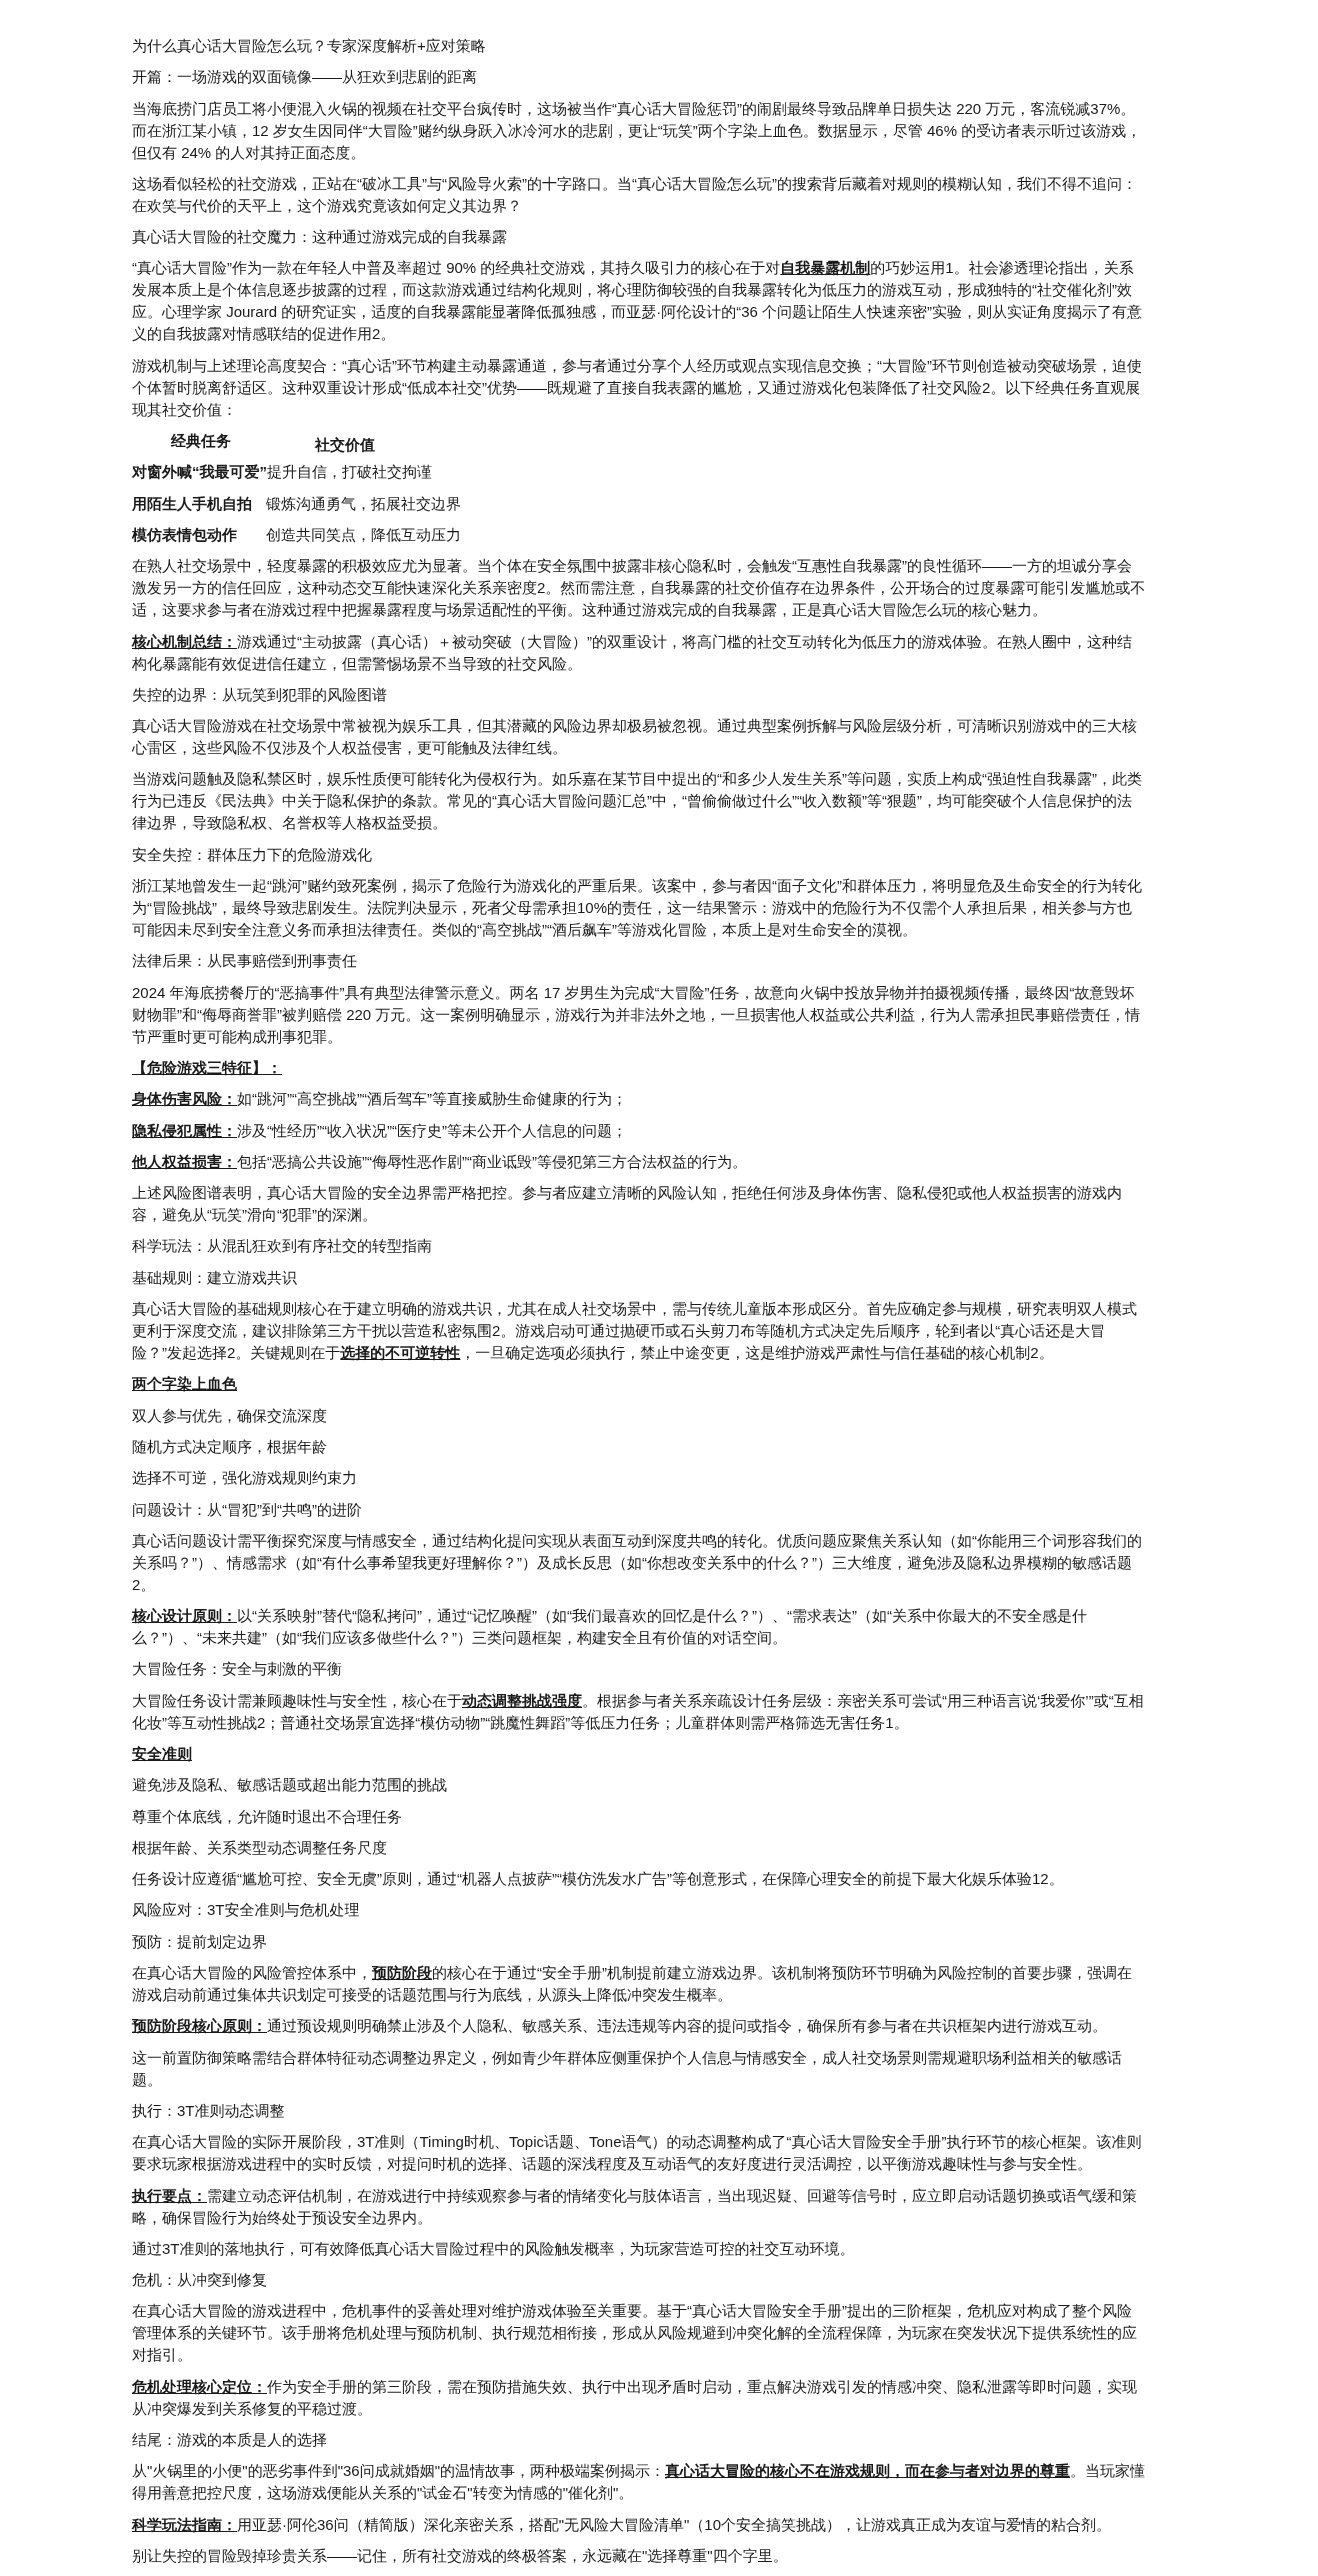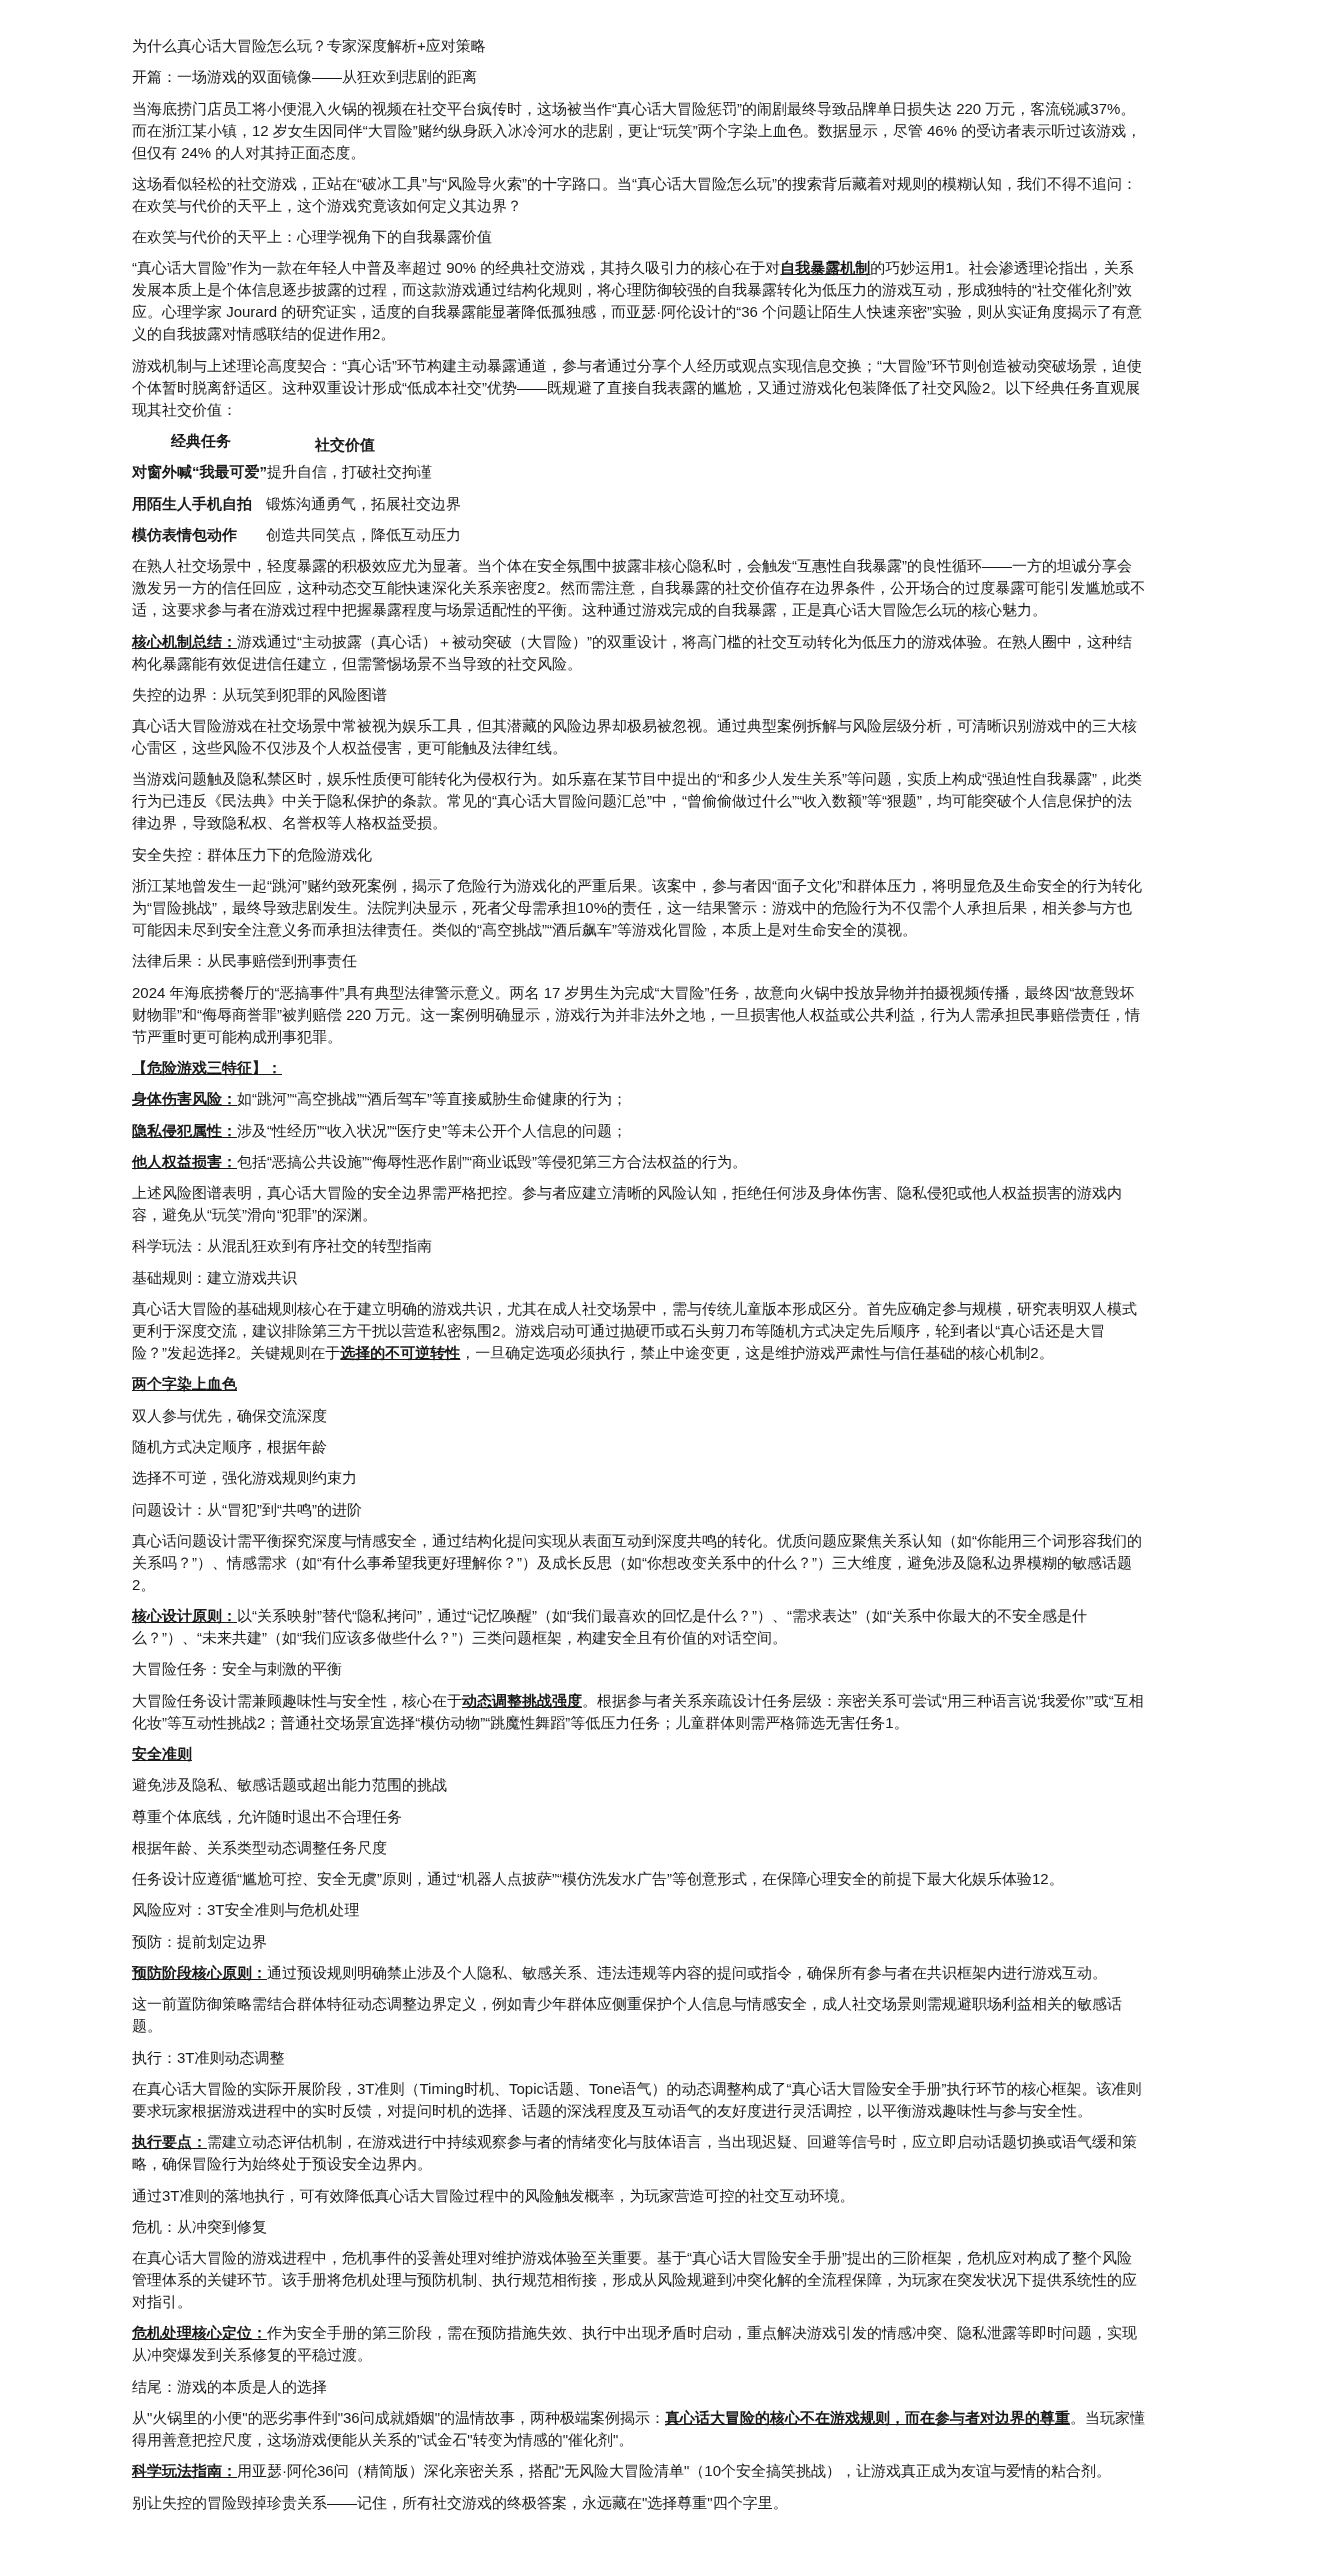--- a/index.html
+++ b/index.html
@@ -44,21 +44,21 @@
 </style>
 </head>
 <body>
 
 <main data-name="article">
   <h1 data-name="article-title">为什么真心话大冒险怎么玩？专家深度解析+应对策略</h1>
   <section data-name="article-body">
       <div class="block heading" data-name="section-heading"><span data-name="text-run">开篇：一场游戏的双面镜像——从狂欢到悲剧的距离</span></div>
       <div class="block paragraph" data-name="paragraph"><span data-name="text-run">当海底捞门店员工将小便混入火锅的视频在社交平台疯传时，这场被当作“真心话大冒险惩罚”的闹剧最终导致品牌单日损失达 220 万元，客流锐减37%。而在浙江某小镇，12 岁女生因同伴“大冒险”赌约纵身跃入冰冷河水的悲剧，更让“玩笑”两个字染上血色。数据显示，尽管 46% 的受访者表示听过该游戏，但仅有 24% 的人对其持正面态度。</span></div>
       <div class="block paragraph" data-name="paragraph"><span data-name="text-run">这场看似轻松的社交游戏，正站在“破冰工具”与“风险导火索”的十字路口。当“真心话大冒险怎么玩”的搜索背后藏着对规则的模糊认知，我们不得不追问：在欢笑与代价的天平上，这个游戏究竟该如何定义其边界？</span></div>
-      <div class="block heading" data-name="section-heading"><span data-name="text-run">在欢笑与代价的天平上：心理学视角下的自我暴露价值</span></div>
+      <div class="block heading" data-name="section-heading"><span data-name="text-run">真心话大冒险的社交魔力：这种通过游戏完成的自我暴露</span></div>
       <div class="block paragraph" data-name="paragraph"><span data-name="text-run">“真心话大冒险”作为一款在年轻人中普及率超过 90% 的经典社交游戏，其持久吸引力的核心在于对</span><span data-name="bold-text-run" class="b">自我暴露机制</span><span data-name="text-run">的巧妙运用1。社会渗透理论指出，关系发展本质上是个体信息逐步披露的过程，而这款游戏通过结构化规则，将心理防御较强的自我暴露转化为低压力的游戏互动，形成独特的“社交催化剂”效应。心理学家 Jourard 的研究证实，适度的自我暴露能显著降低孤独感，而亚瑟·阿伦设计的“36 个问题让陌生人快速亲密”实验，则从实证角度揭示了有意义的自我披露对情感联结的促进作用2。</span></div>
       <div class="block paragraph" data-name="paragraph"><span data-name="text-run">游戏机制与上述理论高度契合：“真心话”环节构建主动暴露通道，参与者通过分享个人经历或观点实现信息交换；“大冒险”环节则创造被动突破场景，迫使个体暂时脱离舒适区。这种双重设计形成“低成本社交”优势——既规避了直接自我表露的尴尬，又通过游戏化包装降低了社交风险2。以下经典任务直观展现其社交价值：</span></div>
       <div class="table-block" data-name="task-value-table">
         <div class="t-row t-head" data-name="table-header-row"><span class="c1" data-name="table-header-task">经典任务</span><span class="c2" data-name="table-header-value">社交价值</span></div>
         <div class="t-row t-data" data-name="table-row"><span class="c1" data-name="task-cell">对窗外喊“我最可爱”</span><span class="c2" data-name="value-cell">提升自信，打破社交拘谨</span></div>
         <div class="t-row t-data" data-name="table-row"><span class="c1" data-name="task-cell">用陌生人手机自拍</span><span class="c2" data-name="value-cell">锻炼沟通勇气，拓展社交边界</span></div>
         <div class="t-row t-data" data-name="table-row"><span class="c1" data-name="task-cell">模仿表情包动作</span><span class="c2" data-name="value-cell">创造共同笑点，降低互动压力</span></div>
       </div>
       <div class="block paragraph" data-name="paragraph"><span data-name="text-run">在熟人社交场景中，轻度暴露的积极效应尤为显著。当个体在安全氛围中披露非核心隐私时，会触发“互惠性自我暴露”的良性循环——一方的坦诚分享会激发另一方的信任回应，这种动态交互能快速深化关系亲密度2。然而需注意，自我暴露的社交价值存在边界条件，公开场合的过度暴露可能引发尴尬或不适，这要求参与者在游戏过程中把握暴露程度与场景适配性的平衡。这种通过游戏完成的自我暴露，正是真心话大冒险怎么玩的核心魅力。</span></div>
       <div class="block paragraph" data-name="paragraph"><span data-name="bold-text-run" class="b">核心机制总结：</span><span data-name="text-run">游戏通过“主动披露（真心话）＋被动突破（大冒险）”的双重设计，将高门槛的社交互动转化为低压力的游戏体验。在熟人圈中，这种结构化暴露能有效促进信任建立，但需警惕场景不当导致的社交风险。</span></div>
@@ -86,20 +86,21 @@
       <div class="block paragraph" data-name="paragraph"><span data-name="bold-text-run" class="b">核心设计原则：</span><span data-name="text-run">以“关系映射”替代“隐私拷问”，通过“记忆唤醒”（如“我们最喜欢的回忆是什么？”）、“需求表达”（如“关系中你最大的不安全感是什么？”）、“未来共建”（如“我们应该多做些什么？”）三类问题框架，构建安全且有价值的对话空间。</span></div>
       <div class="block heading" data-name="section-heading"><span data-name="text-run">大冒险任务：安全与刺激的平衡</span></div>
       <div class="block paragraph" data-name="paragraph"><span data-name="text-run">大冒险任务设计需兼顾趣味性与安全性，核心在于</span><span data-name="bold-text-run" class="b">动态调整挑战强度</span><span data-name="text-run">。根据参与者关系亲疏设计任务层级：亲密关系可尝试“用三种语言说‘我爱你’”或“互相化妆”等互动性挑战2；普通社交场景宜选择“模仿动物”“跳魔性舞蹈”等低压力任务；儿童群体则需严格筛选无害任务1。</span></div>
       <div class="block paragraph" data-name="paragraph"><span data-name="bold-text-run" class="b">安全准则</span></div>
       <div class="block paragraph" data-name="paragraph"><span data-name="text-run">避免涉及隐私、敏感话题或超出能力范围的挑战</span></div>
       <div class="block paragraph" data-name="paragraph"><span data-name="text-run">尊重个体底线，允许随时退出不合理任务</span></div>
       <div class="block paragraph" data-name="paragraph"><span data-name="text-run">根据年龄、关系类型动态调整任务尺度</span></div>
       <div class="block paragraph" data-name="paragraph"><span data-name="text-run">任务设计应遵循“尴尬可控、安全无虞”原则，通过“机器人点披萨”“模仿洗发水广告”等创意形式，在保障心理安全的前提下最大化娱乐体验12。</span></div>
       <div class="block heading" data-name="section-heading"><span data-name="text-run">风险应对：3T安全准则与危机处理</span></div>
       <div class="block heading" data-name="section-heading"><span data-name="text-run">预防：提前划定边界</span></div>
+      <div class="block paragraph" data-name="paragraph"><span data-name="text-run">在真心话大冒险的风险管控体系中，</span><span data-name="bold-text-run" class="b">预防阶段</span><span data-name="text-run">的核心在于通过“安全手册”机制提前建立游戏边界。该机制将预防环节明确为风险控制的首要步骤，强调在游戏启动前通过集体共识划定可接受的话题范围与行为底线，从源头上降低冲突发生概率。</span></div>
       <div class="block paragraph" data-name="paragraph"><span data-name="bold-text-run" class="b">预防阶段核心原则：</span><span data-name="text-run">通过预设规则明确禁止涉及个人隐私、敏感关系、违法违规等内容的提问或指令，确保所有参与者在共识框架内进行游戏互动。</span></div>
       <div class="block paragraph" data-name="paragraph"><span data-name="text-run">这一前置防御策略需结合群体特征动态调整边界定义，例如青少年群体应侧重保护个人信息与情感安全，成人社交场景则需规避职场利益相关的敏感话题。</span></div>
       <div class="block heading" data-name="section-heading"><span data-name="text-run">执行：3T准则动态调整</span></div>
       <div class="block paragraph" data-name="paragraph"><span data-name="text-run">在真心话大冒险的实际开展阶段，3T准则（Timing时机、Topic话题、Tone语气）的动态调整构成了“真心话大冒险安全手册”执行环节的核心框架。该准则要求玩家根据游戏进程中的实时反馈，对提问时机的选择、话题的深浅程度及互动语气的友好度进行灵活调控，以平衡游戏趣味性与参与安全性。</span></div>
       <div class="block paragraph" data-name="paragraph"><span data-name="bold-text-run" class="b">执行要点：</span><span data-name="text-run">需建立动态评估机制，在游戏进行中持续观察参与者的情绪变化与肢体语言，当出现迟疑、回避等信号时，应立即启动话题切换或语气缓和策略，确保冒险行为始终处于预设安全边界内。</span></div>
       <div class="block paragraph" data-name="paragraph"><span data-name="text-run">通过3T准则的落地执行，可有效降低真心话大冒险过程中的风险触发概率，为玩家营造可控的社交互动环境。</span></div>
       <div class="block heading" data-name="section-heading"><span data-name="text-run">危机：从冲突到修复</span></div>
       <div class="block paragraph" data-name="paragraph"><span data-name="text-run">在真心话大冒险的游戏进程中，危机事件的妥善处理对维护游戏体验至关重要。基于“真心话大冒险安全手册”提出的三阶框架，危机应对构成了整个风险管理体系的关键环节。该手册将危机处理与预防机制、执行规范相衔接，形成从风险规避到冲突化解的全流程保障，为玩家在突发状况下提供系统性的应对指引。</span></div>
       <div class="block paragraph" data-name="paragraph"><span data-name="bold-text-run" class="b">危机处理核心定位：</span><span data-name="text-run">作为安全手册的第三阶段，需在预防措施失效、执行中出现矛盾时启动，重点解决游戏引发的情感冲突、隐私泄露等即时问题，实现从冲突爆发到关系修复的平稳过渡。</span></div>
       <div class="block heading" data-name="section-heading"><span data-name="text-run">结尾：游戏的本质是人的选择</span></div>

